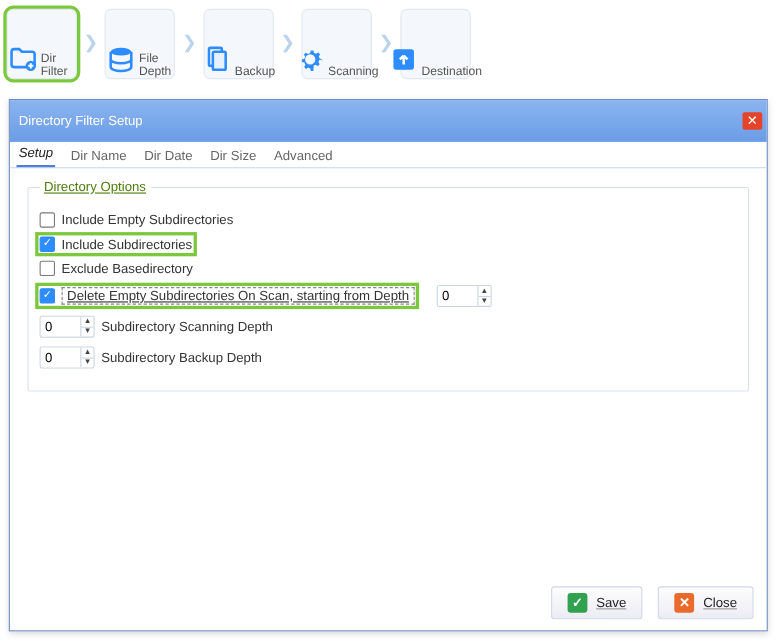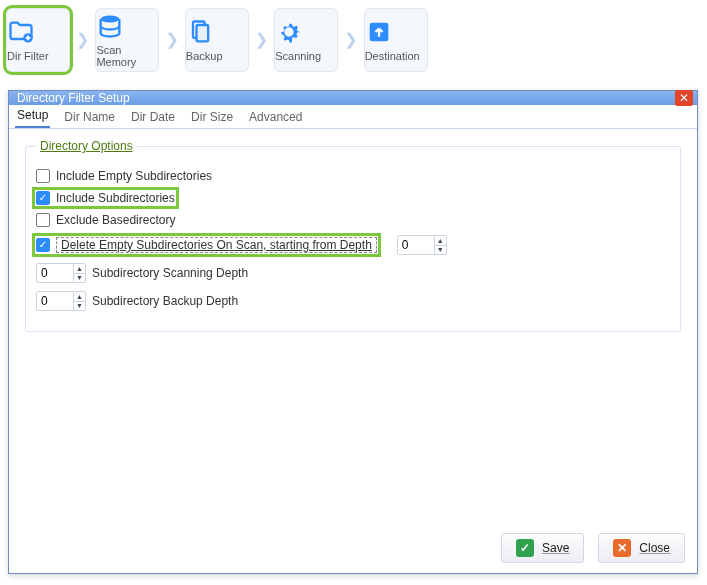--- a/index.html
+++ b/index.html
@@ -18,22 +18,22 @@
     align-items:center;
     padding:8px 6px 4px 6px;
     gap:2px;
   }
   .toolbar-btn {
     width:64px; height:64px;
     background:#f4f7fb;
     border:1px solid #e2e8f0;
     border-radius:6px;
     display:flex;
-    flex-direction:column;
-    align-items:flex-start;
+    flex-direction:row;
+    align-items:flex-end;
     justify-content:center;
     gap:2px;
     font-size:11px;
     color:#555;
     cursor:pointer;
   }
   .toolbar-btn.selected {
     outline:3px solid #7cc83c;
     outline-offset:0;
   }
@@ -47,21 +47,21 @@
   
   .dialog {
     position:absolute;
     left:8px; top:90px;
     width:690px; height:484px;
     border:1px solid #6f8dc0;
     background:#fff;
     box-shadow:0 2px 6px rgba(0,0,0,0.15);
   }
   .titlebar {
-    height:14px;
+    height:38px;
     background:linear-gradient(#8bb4f0,#6a9de6);
     color:#fff;
     font-size:12px;
     display:flex;
     align-items:center;
     padding:0 4px 0 8px;
   }
   .titlebar .title-text { flex:1; }
   .titlebar .close-btn {
     width:18px; height:16px;
@@ -82,20 +82,21 @@
     font-size:12px;
   }
   .tab {
     color:#666;
     padding:4px 2px;
     cursor:pointer;
   }
   .tab.active {
     color:#222;
     border-bottom:2px solid #4f7fd3;
+    font-style:italic;
   }
   .pane {
     padding:10px 14px;
   }
   fieldset.options {
     border:1px solid #d8e2f3;
     border-radius:2px;
     padding:8px 10px 12px 10px;
   }
   fieldset.options legend {
@@ -225,21 +226,21 @@
   <span class="chevron">❯</span>
 
   <div class="toolbar-btn">
     <span>
       <svg viewBox="0 0 24 24" fill="#2d8cff">
         <ellipse cx="12" cy="6" rx="8" ry="3"></ellipse>
         <path d="M4 6v6c0 1.7 3.6 3 8 3s8-1.3 8-3V6" fill="none" stroke="#2d8cff" stroke-width="2"></path>
         <path d="M4 12v6c0 1.7 3.6 3 8 3s8-1.3 8-3v-6" fill="none" stroke="#2d8cff" stroke-width="2"></path>
       </svg>
     </span>
-    <span>Scan Memory</span>
+    <span>File Depth</span>
   </div>
   <span class="chevron">❯</span>
 
   <div class="toolbar-btn">
     <span>
       <svg viewBox="0 0 24 24" fill="none" stroke="#2d8cff" stroke-width="2">
         <rect x="6" y="3" width="10" height="14" rx="1" fill="#fff"></rect>
         <rect x="9" y="6" width="10" height="14" rx="1" fill="#e6f0ff"></rect>
       </svg>
     </span>

